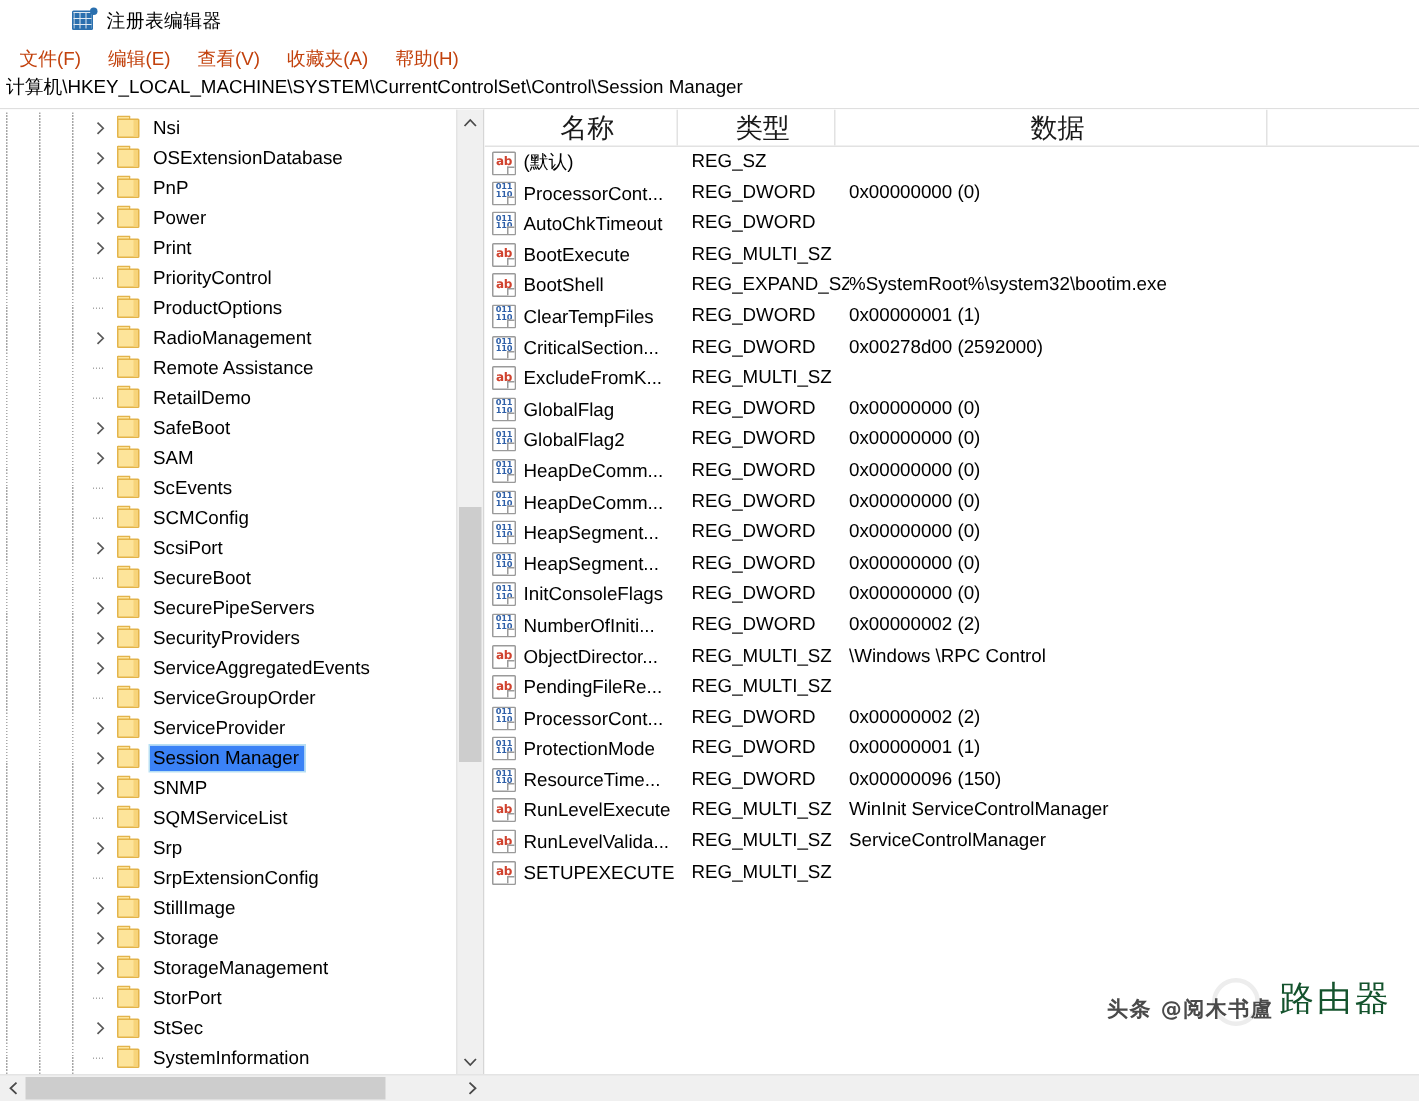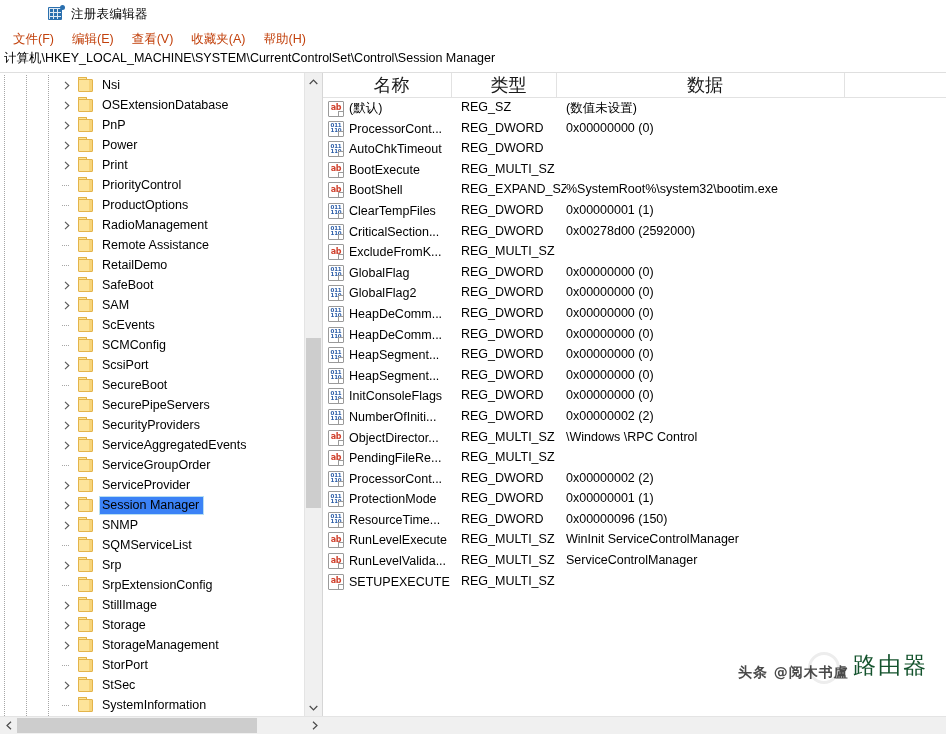--- a/index.html
+++ b/index.html
@@ -943,21 +943,20 @@
     </div>
     <div class="listbody" id="values">
         <div class="vrow">
           <div class="vcell name">
             <div class="vicon str">
               <div class="glyph">ab</div>
             </div>
             <span>(默认)</span>
           </div>
           <div class="vcell type">REG_SZ</div>
-          <div class="vcell data">(数值未设置)</div>
         </div>
         <div class="vrow">
           <div class="vcell name">
             <div class="vicon dword">
               <div class="glyph">
                 <span>011</span>
                 <span>110</span>
               </div>
             </div>
             <span>ProcessorCont...</span>

